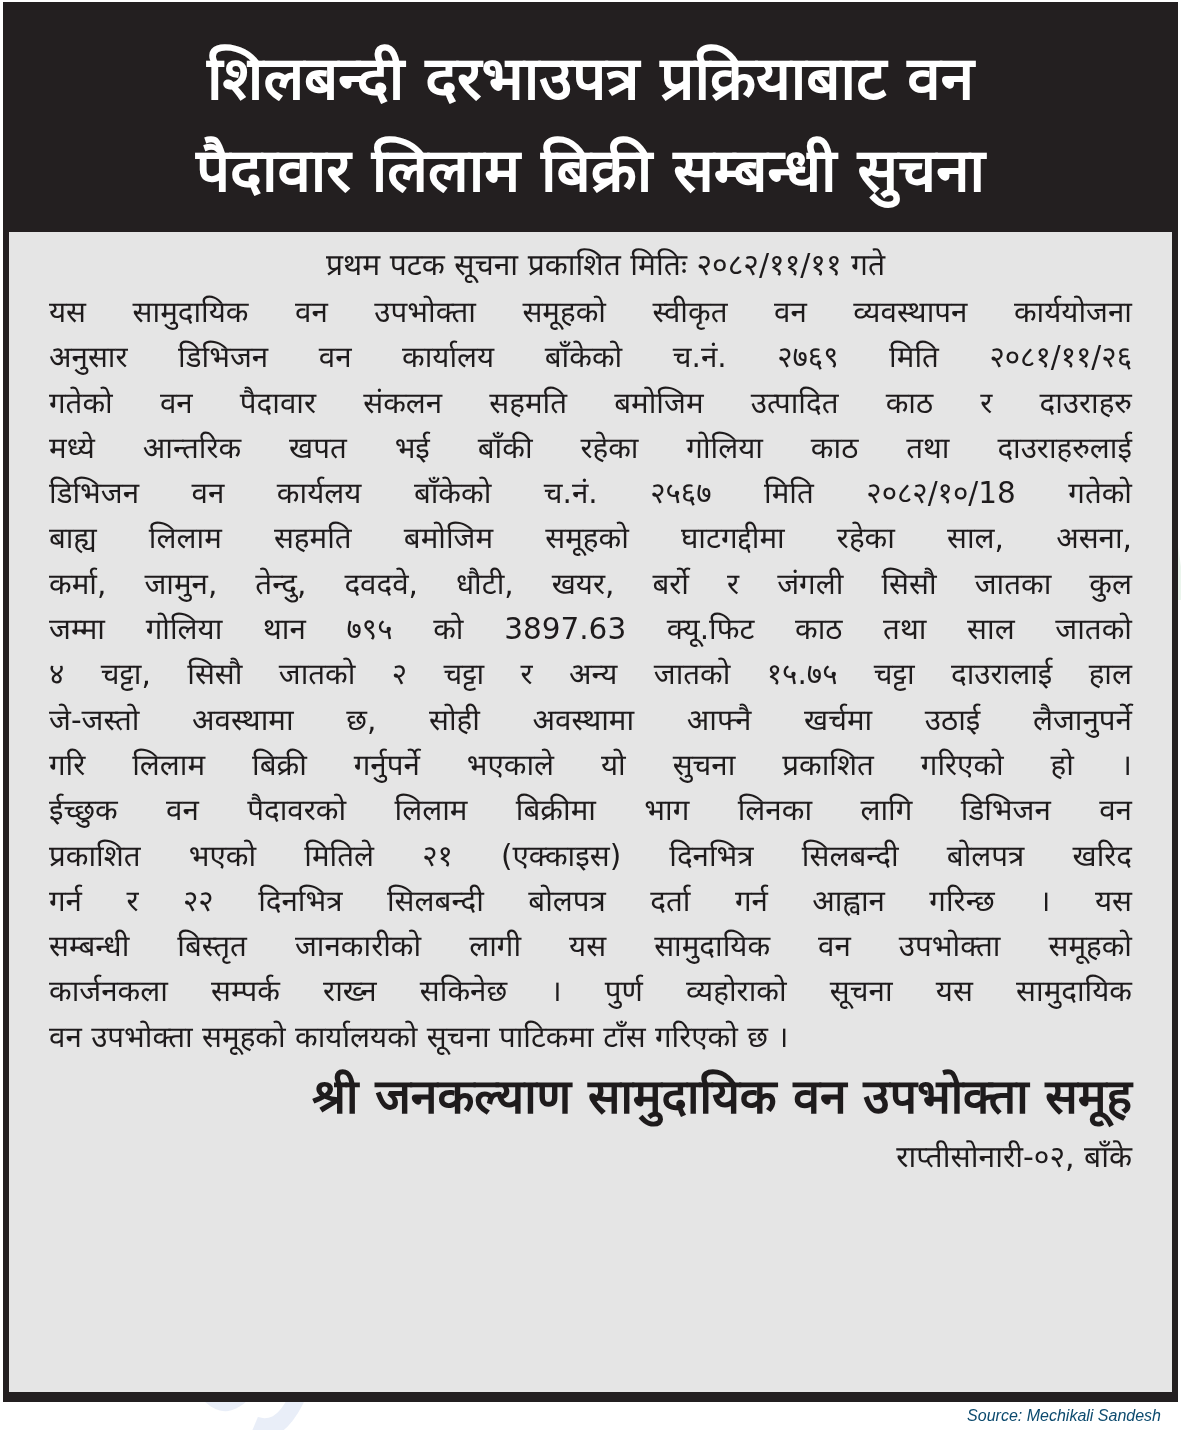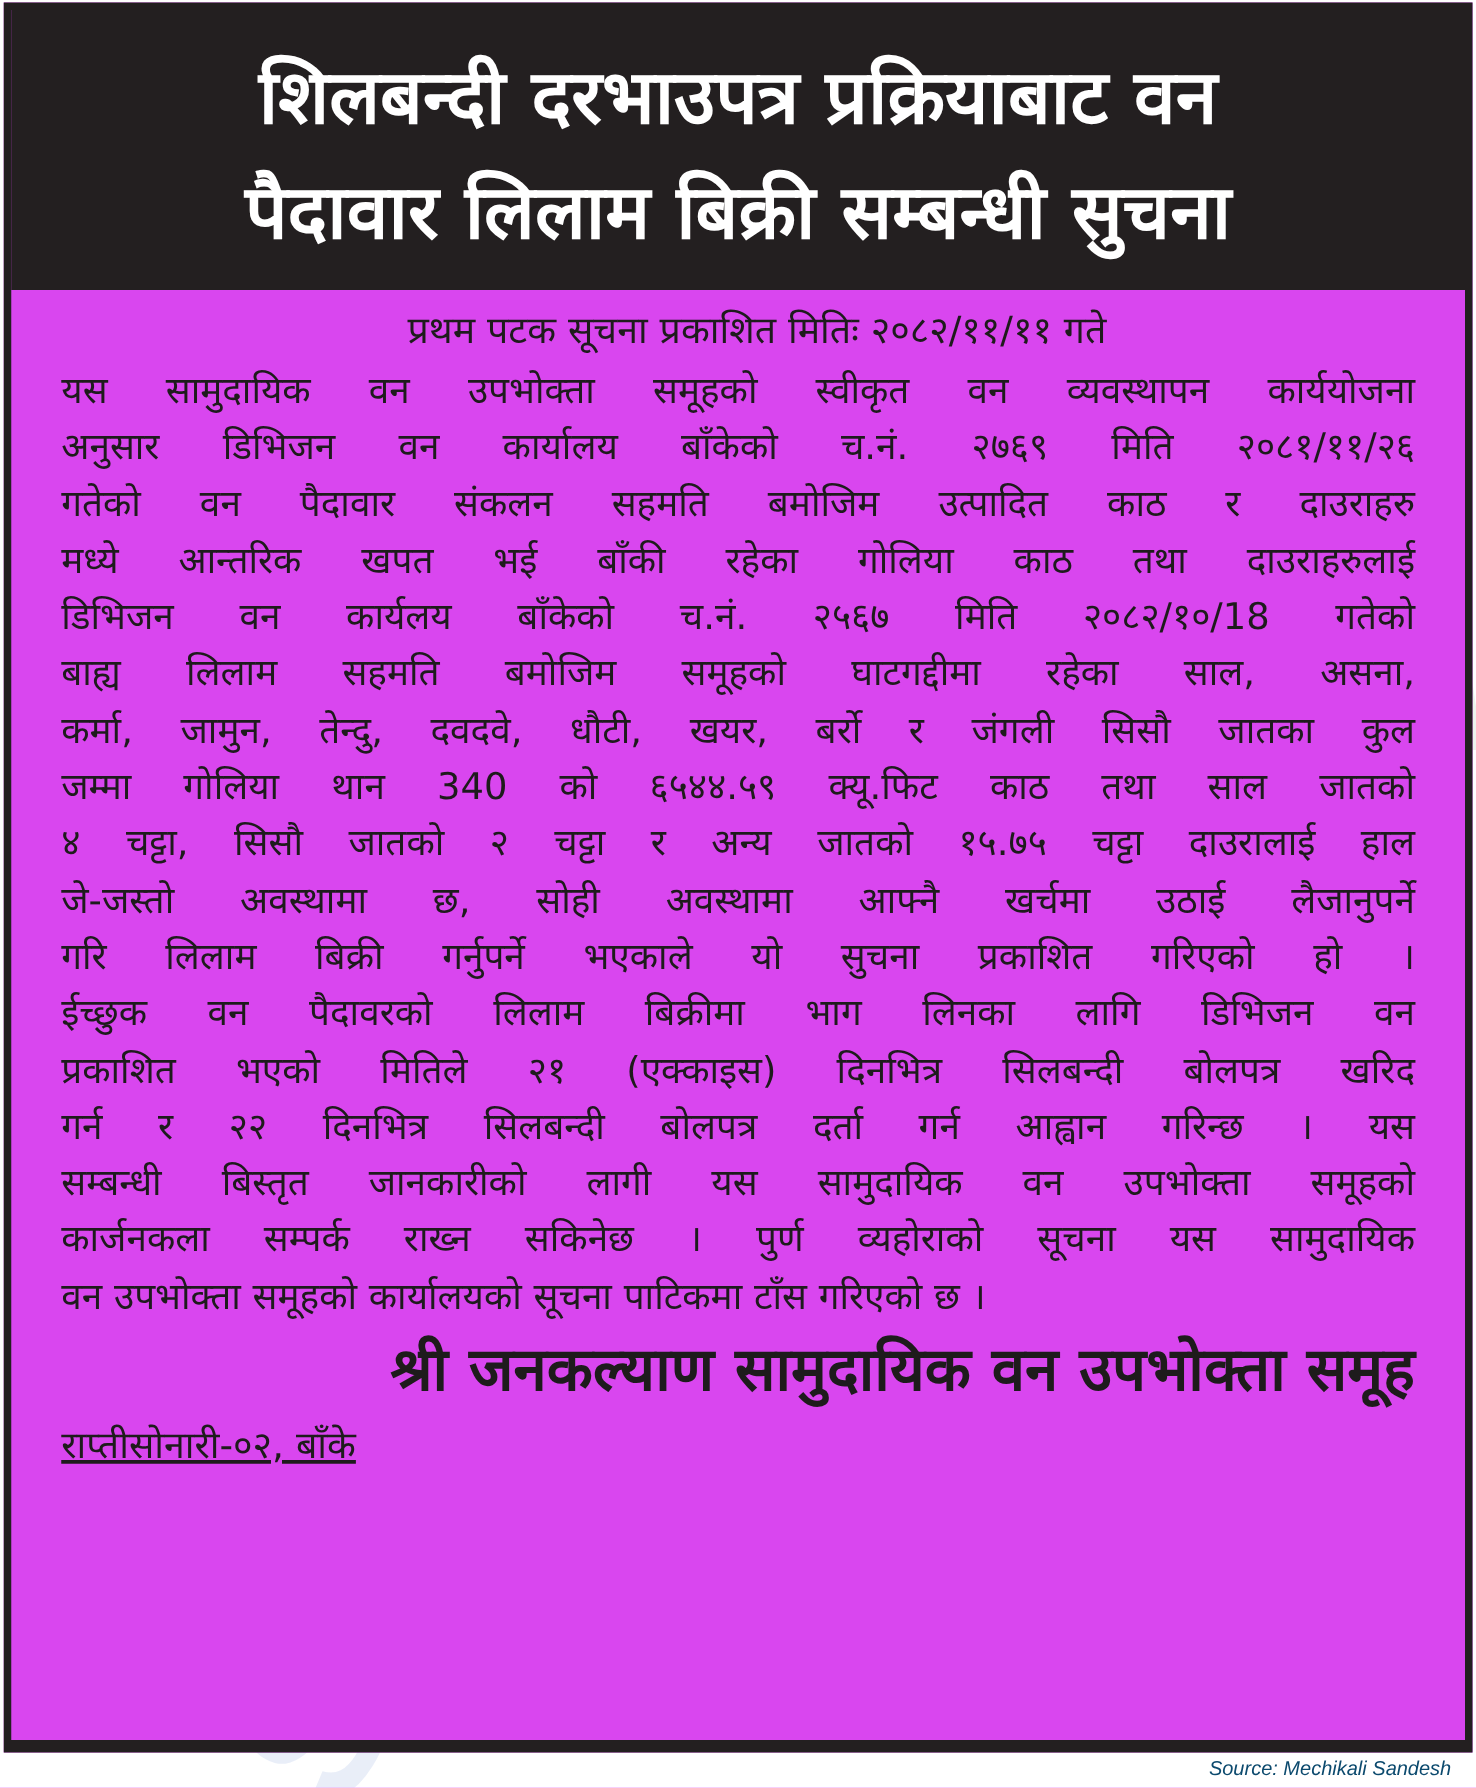--- a/index.html
+++ b/index.html
@@ -17,21 +17,21 @@
     }
     .notice {
       position: absolute;
       left: 3px;
       top: 2px;
       width: 1175px;
       height: 1400px;
       box-sizing: border-box;
       border: 6px solid #231f20;
       border-bottom-width: 10px;
-      background: #d946ef;
+      background: #e5e5e5;
     }
     .header {
       background: #231f20;
       color: #ffffff;
       height: 224px;
       box-sizing: border-box;
       padding-top: 24px;
       text-align: center;
     }
     .header-line {
@@ -71,25 +71,24 @@
     }
     .org-name {
       text-align: right;
       font-weight: bold;
       font-size: 48px;
       line-height: 72px;
       margin-top: 0px;
       white-space: nowrap;
     }
     .org-address {
-      text-align: left;
+      text-align: right;
       font-size: 30px;
       line-height: 50px;
       white-space: nowrap;
-      text-decoration: underline;
     }
     .source {
       position: absolute;
       right: 20px;
       top: 1407px;
       font-family: "Liberation Sans", sans-serif;
       font-style: italic;
       font-size: 16px;
       color: #0c4a6e;
     }
@@ -132,21 +131,21 @@
     <div class="date-line">प्रथम पटक सूचना प्रकाशित मितिः २०८२/११/११ गते</div>
 
     <div class="paragraph">
       <span class="para-line">यस सामुदायिक वन उपभोक्ता समूहको स्वीकृत वन व्यवस्थापन कार्ययोजना</span>
       <span class="para-line">अनुसार डिभिजन वन कार्यालय बाँकेको च.नं. २७६९ मिति २०८१/११/२६</span>
       <span class="para-line">गतेको वन पैदावार संकलन सहमति बमोजिम उत्पादित काठ र दाउराहरु</span>
       <span class="para-line">मध्ये आन्तरिक खपत भई बाँकी रहेका गोलिया काठ तथा दाउराहरुलाई</span>
       <span class="para-line">डिभिजन वन कार्यलय बाँकेको च.नं. २५६७ मिति २०८२/१०/18 गतेको</span>
       <span class="para-line">बाह्य लिलाम सहमति बमोजिम समूहको घाटगद्दीमा रहेका साल, असना,</span>
       <span class="para-line">कर्मा, जामुन, तेन्दु, दवदवे, धौटी, खयर, बर्रो र जंगली सिसौ जातका कुल</span>
-      <span class="para-line">जम्मा गोलिया थान 340 को ६५४४.५९ क्यू.फिट काठ तथा साल जातको</span>
+      <span class="para-line">जम्मा गोलिया थान ७९५ को 3897.63 क्यू.फिट काठ तथा साल जातको</span>
       <span class="para-line">४ चट्टा, सिसौ जातको २ चट्टा र अन्य जातको १५.७५ चट्टा दाउरालाई हाल</span>
       <span class="para-line">जे-जस्तो अवस्थामा छ, सोही अवस्थामा आफ्नै खर्चमा उठाई लैजानुपर्ने</span>
       <span class="para-line">गरि लिलाम बिक्री गर्नुपर्ने भएकाले यो सुचना प्रकाशित गरिएको हो ।</span>
       <span class="para-line">ईच्छुक वन पैदावरको लिलाम बिक्रीमा भाग लिनका लागि डिभिजन वन</span>
       <span class="para-line">प्रकाशित भएको मितिले २१ (एक्काइस) दिनभित्र सिलबन्दी बोलपत्र खरिद</span>
       <span class="para-line">गर्न र २२ दिनभित्र सिलबन्दी बोलपत्र दर्ता गर्न आह्वान गरिन्छ । यस</span>
       <span class="para-line">सम्बन्धी बिस्तृत जानकारीको लागी यस सामुदायिक वन उपभोक्ता समूहको</span>
       <span class="para-line">कार्जनकला सम्पर्क राख्न सकिनेछ । पुर्ण व्यहोराको सूचना यस सामुदायिक</span>
       <span class="para-line last">वन उपभोक्ता समूहको कार्यालयको सूचना पाटिकमा टाँस गरिएको छ ।</span>
     </div>

